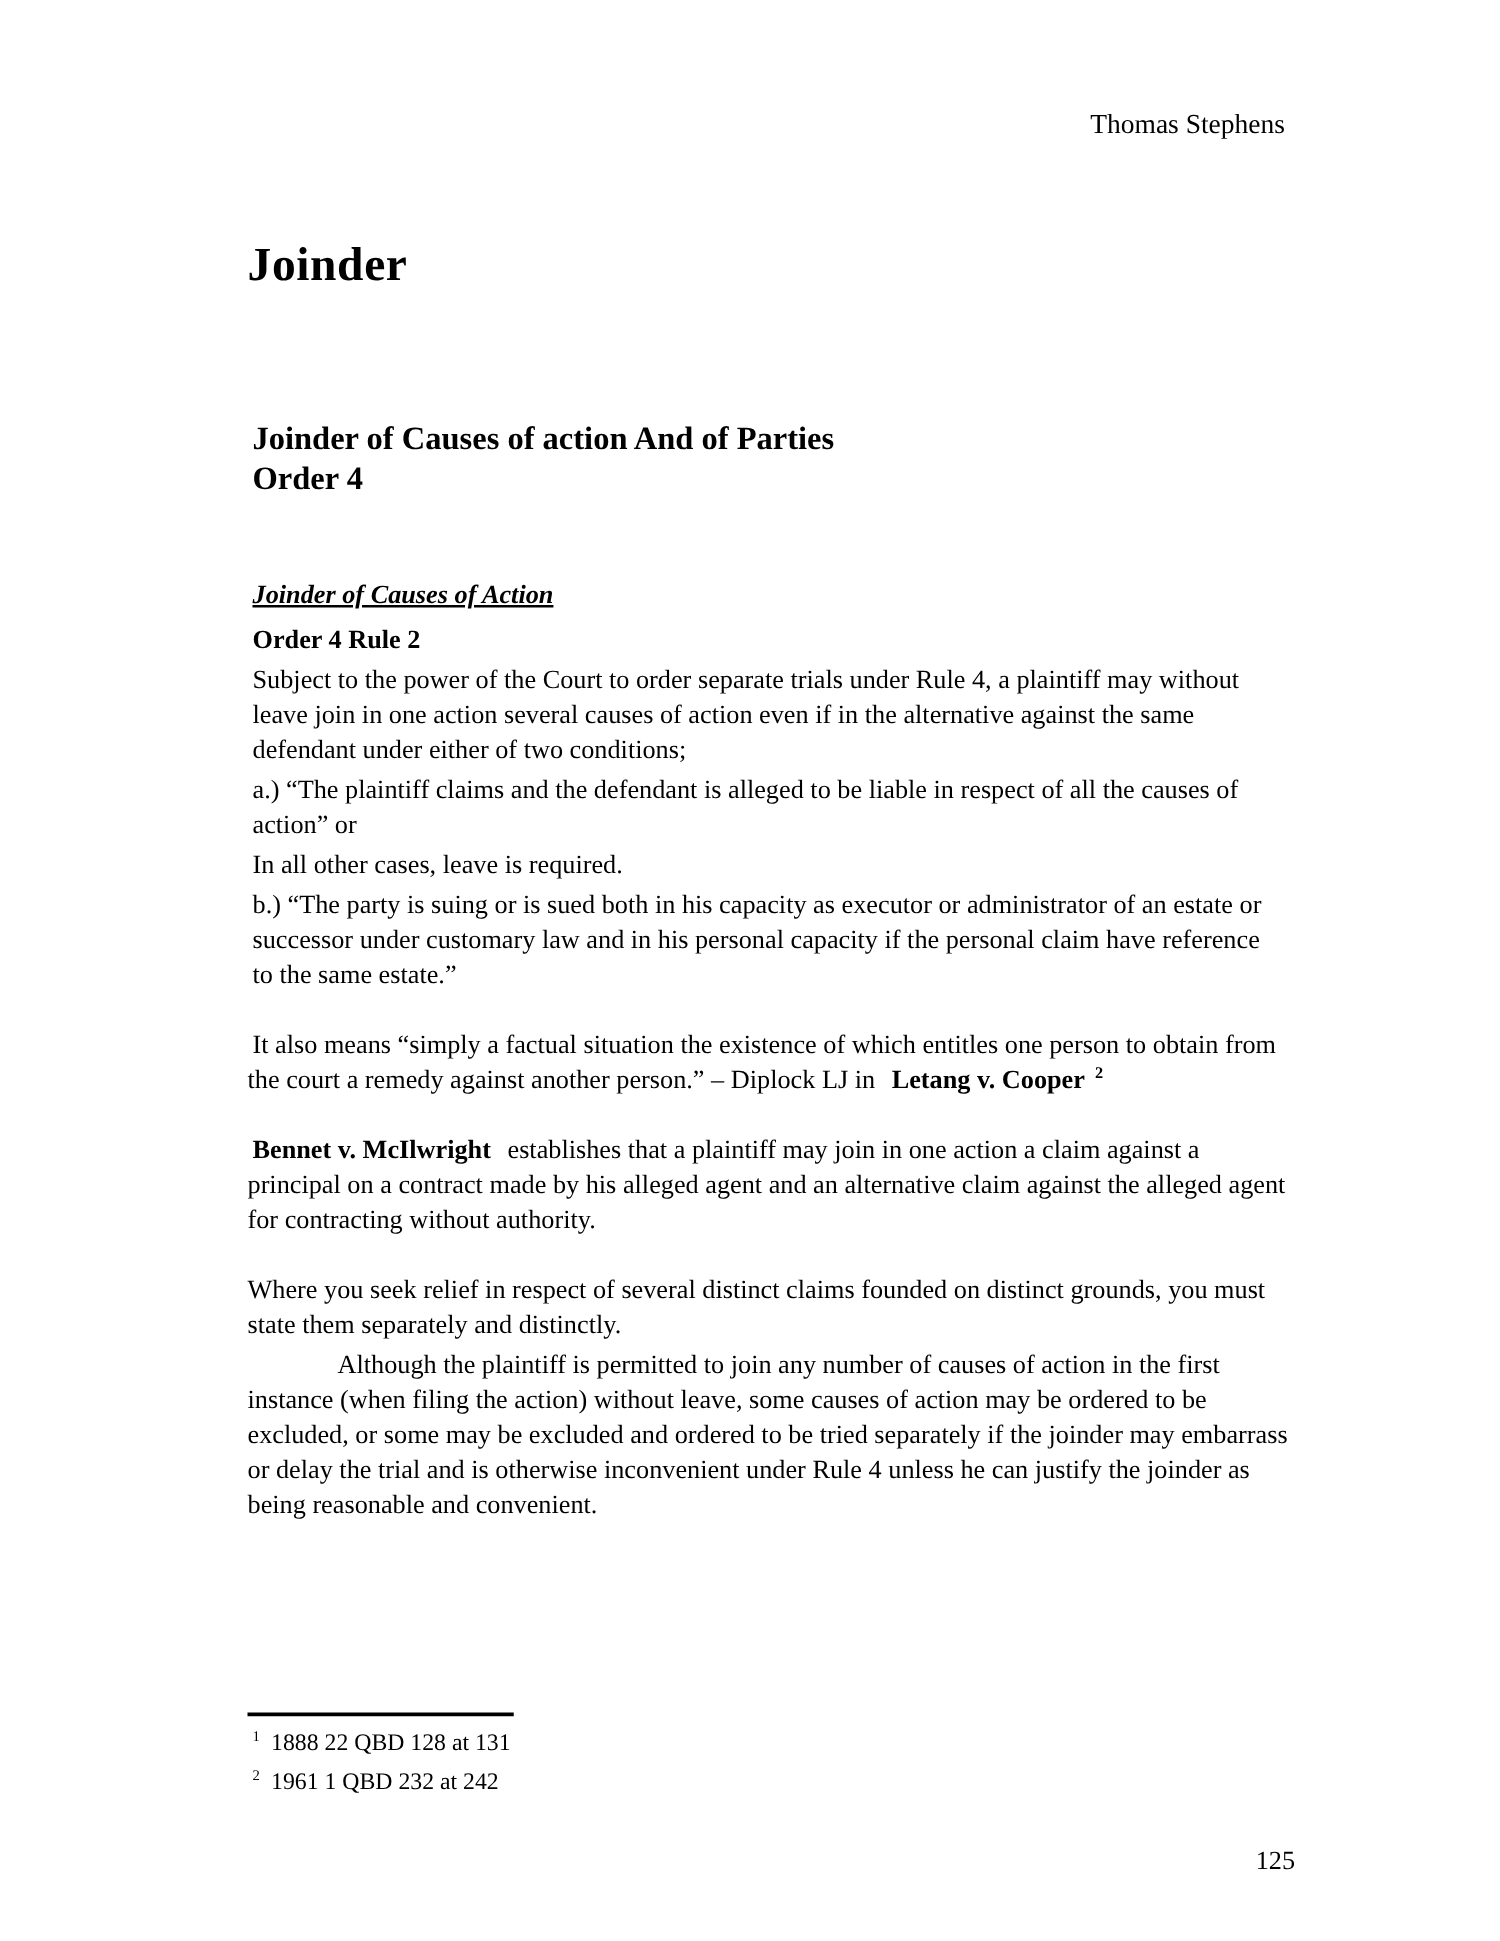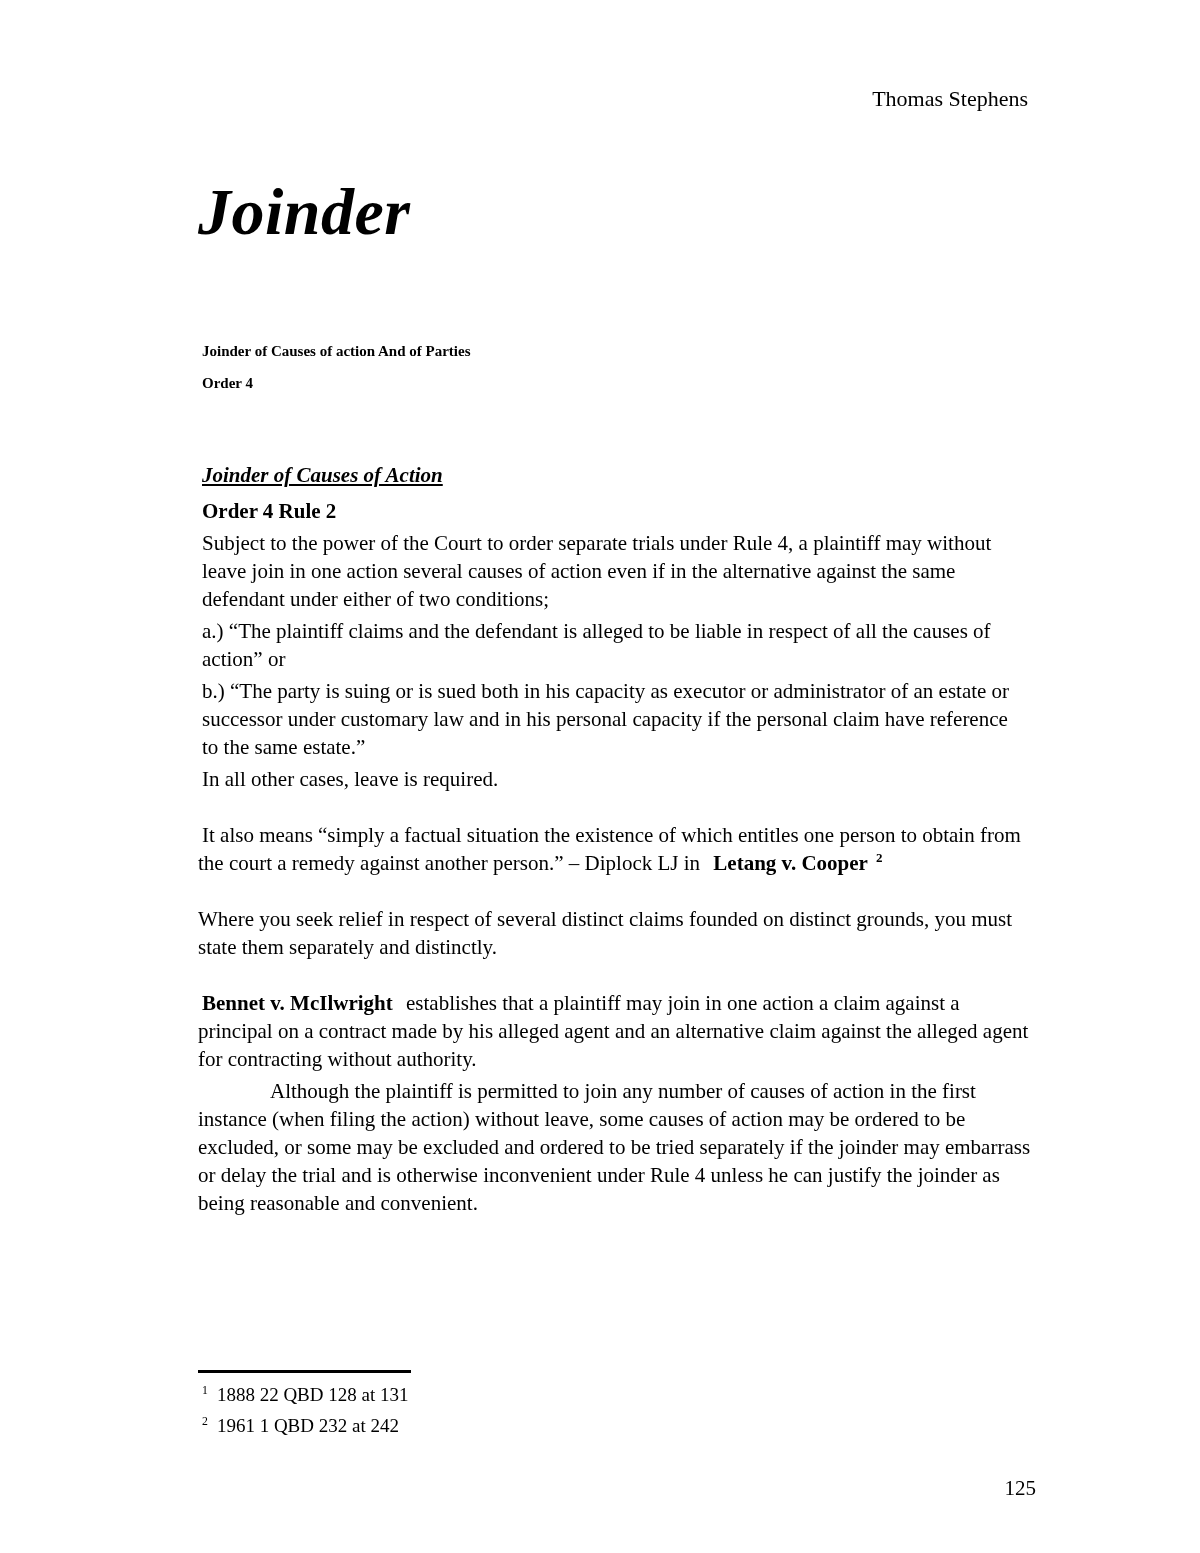--- a/index.html
+++ b/index.html
@@ -16,30 +16,29 @@
   .content {
     padding: 66px 172px 0 178px;
   }
   .doc-header {
     text-align: right;
     font-size: 22px;
     line-height: 26px;
   }
   .doc-title {
     margin-top: 70px;
-    font-size: 66px;
+    font-size: 38px;
     font-weight: bold;
     line-height: 60px;
     letter-spacing: 0.5px;
-    font-style: italic;
   }
   .intro-heading {
     margin-top: 95px;
     font-weight: bold;
-    font-size: 15px;
+    font-size: 26px;
     line-height: 28px;
   }
   .section-heading {
     margin-top: 60px;
     font-weight: bold;
     font-size: 21px;
     line-height: 28px;
   }
   .underlined { text-decoration: underline; display: inline-block; font-style: italic; }
   .section-heading .subline { display: block; }
@@ -98,35 +97,35 @@
     </div>
 
     <div class="section-heading">
       <span class="underlined">Joinder of Causes of Action</span>
       <span class="subline">Order 4 Rule 2</span>
     </div>
 
     <div class="body-text para flush">
       <span class="line">Subject to the power of the Court to order separate trials under Rule 4, a plaintiff may without leave join in one action several causes of action even if in the alternative against the same defendant under either of two conditions;</span>
       <span class="line">a.) “The plaintiff claims and the defendant is alleged to be liable in respect of all the causes of action”  or</span>
+      <span class="line">In all other cases, leave is required.</span>
       <span class="line">b.) “The party is suing or is sued both in his capacity as executor or administrator of an estate or successor under customary law and in his personal capacity if the personal claim have reference to the same estate.”</span>
-      <span class="line">In all other cases, leave is required.</span>
     </div>
 
 
 
     <div class="para">
       <span>It also means “simply a factual situation the existence of which entitles one person to obtain from the court a remedy against another person.” – Diplock LJ in </span><span class="bold">Letang v. Cooper</span><sup class="fnref bold">2</sup>
     </div>
 
-    <div class="para">Where you seek relief in respect of several distinct claims founded on distinct grounds, you must state them separately and distinctly.</div>
-
     <div class="para">
       <span class="bold">Bennet v. McIlwright</span><span> establishes that a plaintiff may join in one action a claim against a principal on a contract made by his alleged agent and an alternative claim against the alleged agent for contracting without authority.</span>
     </div>
+
+    <div class="para">Where you seek relief in respect of several distinct claims founded on distinct grounds, you must state them separately and distinctly.</div>
 
     <div class="para flush indent-first">Although the plaintiff is permitted to join any number of causes of action in the first instance (when filing the action) without leave, some causes of action may be ordered to be excluded, or some may be excluded and ordered to be tried separately if the joinder may embarrass or delay the trial and is otherwise inconvenient under Rule 4 unless he can justify the joinder as being reasonable and convenient.</div>
 
   </div>
 
   <div class="footnotes">
     <div class="fn-separator"></div>
     <div class="footnote">
       <sup>1</sup><span class="fn-text">1888 22 QBD 128 at 131</span>
     </div>

